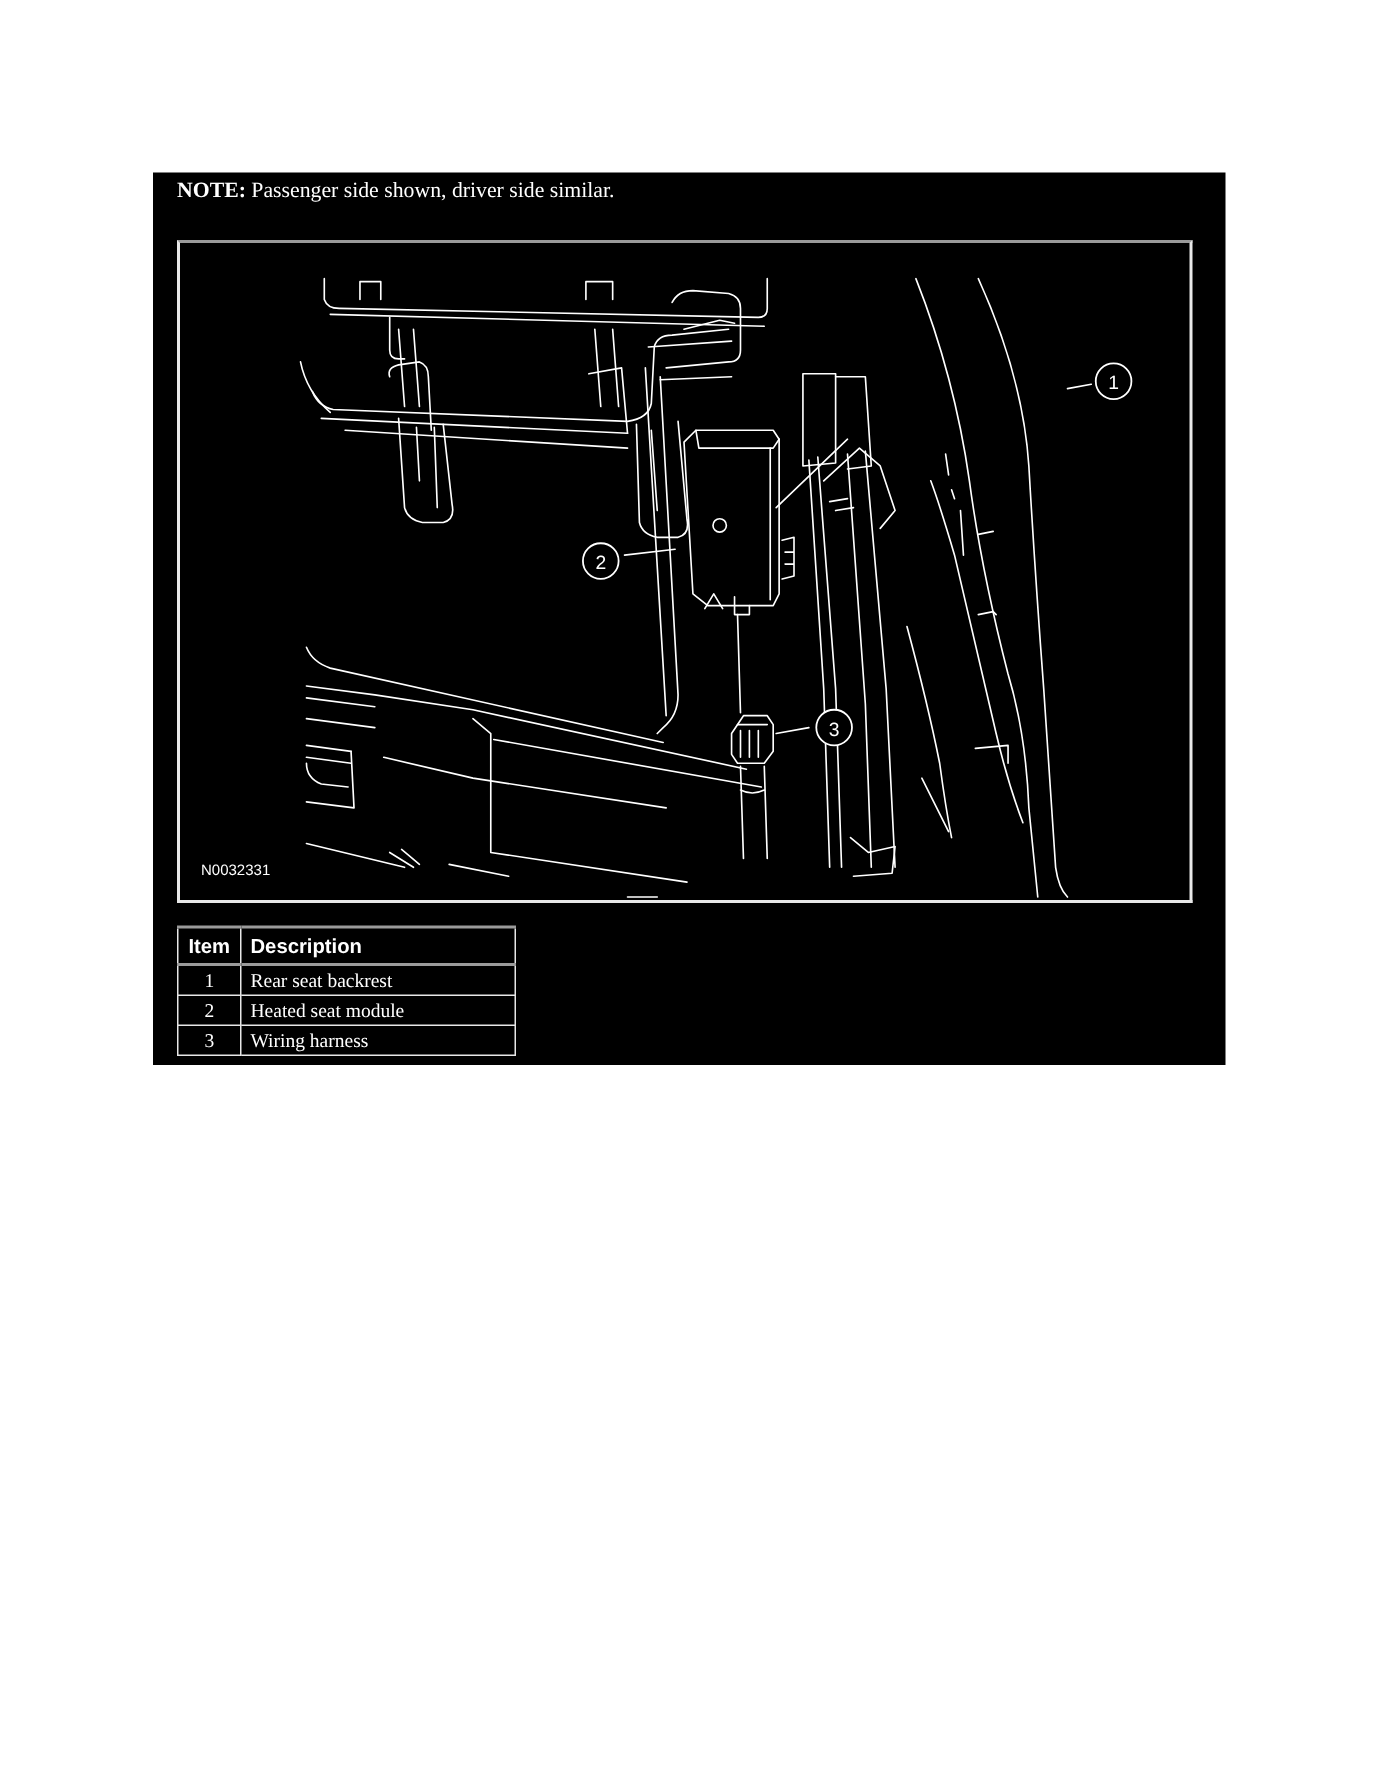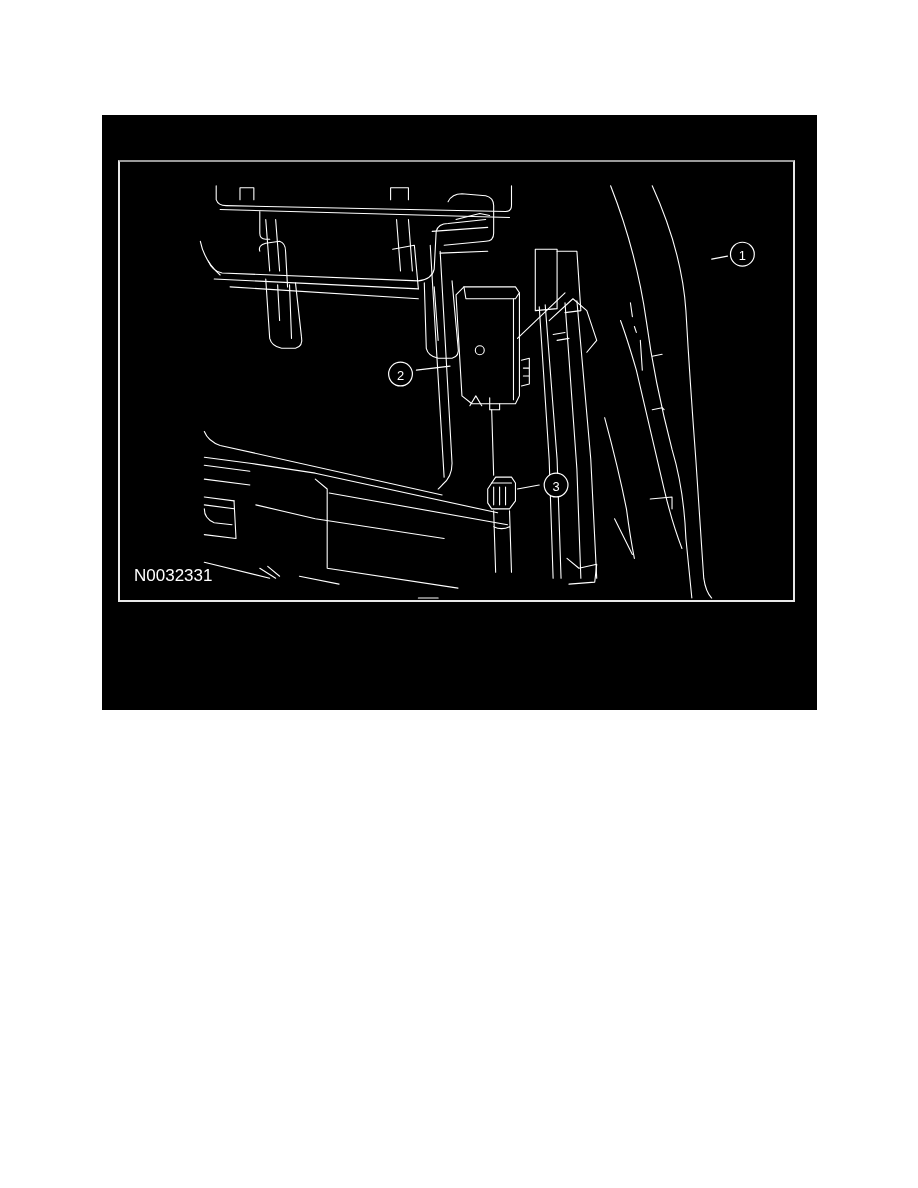--- a/index.html
+++ b/index.html
@@ -20,21 +20,21 @@
       position:absolute; left:16px; top:45px; width:677px; height:442px;
       border-top:2px solid #9a9a9a;
       border-left:2px solid #e8e8e8;
       border-right:2px solid #e8e8e8;
       border-bottom:2px solid #e8e8e8;
       box-sizing:border-box;
     }
     .art { position:absolute; left:0; top:0; width:100%; height:100%; }
     .fig-id {
       position:absolute; left:14px; bottom:14px; color:#ffffff;
-      font-family:"Liberation Sans", sans-serif; font-size:17px;
+      font-family:"Liberation Sans", sans-serif; font-size:10px;
     }
     .legend {
       position:absolute; left:16px; top:502px; border-collapse:collapse;
       color:#ffffff;
     }
     .legend th, .legend td {
       border:1.5px solid #e8e8e8; padding:0 6px; height:19px;
       font-weight:normal;
     }
     .legend thead th { border-top:2px solid #9a9a9a; border-bottom:2px solid #9a9a9a; height:23px;
@@ -43,20 +43,23 @@
     .legend td { font-family:"Liberation Serif", serif; font-size:13px; }
     .legend td.num { text-align:center; width:29px; }
     .legend td.desc { width:170px; }
     .callout circle { fill:#000; stroke:#fff; stroke-width:1.2; }
     .callout text { fill:#fff; font-family:"Liberation Sans", sans-serif; font-size:13px; text-anchor:middle; dominant-baseline:central; }
   </style>
 </head>
 <body>
 
 <div class="panel">
+  <div class="note note1">
+    <b>NOTE:</b><span> Passenger side shown, driver side similar.</span>
+  </div>
 
   <div class="frame">
     <svg class="art" viewBox="0 0 677 442" fill="none" stroke="#ffffff" stroke-width="1.1" stroke-linecap="round" stroke-linejoin="round">
 
       <path d="M96 24 L96 38 Q98 44 106 44 L388 50 Q394 50 394 44 L394 24"></path>
       <path d="M100 48 L392 56"></path>
 
       <path d="M120 26 L120 38 M134 26 L134 38 M120 26 L134 26"></path>
       <path d="M140 50 L140 72 Q140 78 146 78 L150 78"></path>
       <path d="M146 58 L150 110 M156 58 L160 110"></path>
@@ -148,13 +151,35 @@
       </g>
       <g>
         <circle cx="439" cy="326" r="12"></circle>
         <text x="439" y="327">3</text>
       </g>
     </svg>
 
     <div class="fig-id">N0032331</div>
   </div>
 
+  <table class="legend">
+    <thead>
+      <tr>
+        <th class="c1">Item</th>
+        <th>Description</th>
+      </tr>
+    </thead>
+    <tbody>
+      <tr>
+        <td class="num">1</td>
+        <td class="desc">Rear seat backrest</td>
+      </tr>
+      <tr>
+        <td class="num">2</td>
+        <td class="desc">Heated seat module</td>
+      </tr>
+      <tr>
+        <td class="num">3</td>
+        <td class="desc">Wiring harness</td>
+      </tr>
+    </tbody>
+  </table>
 </div>
 
 </body></html>

